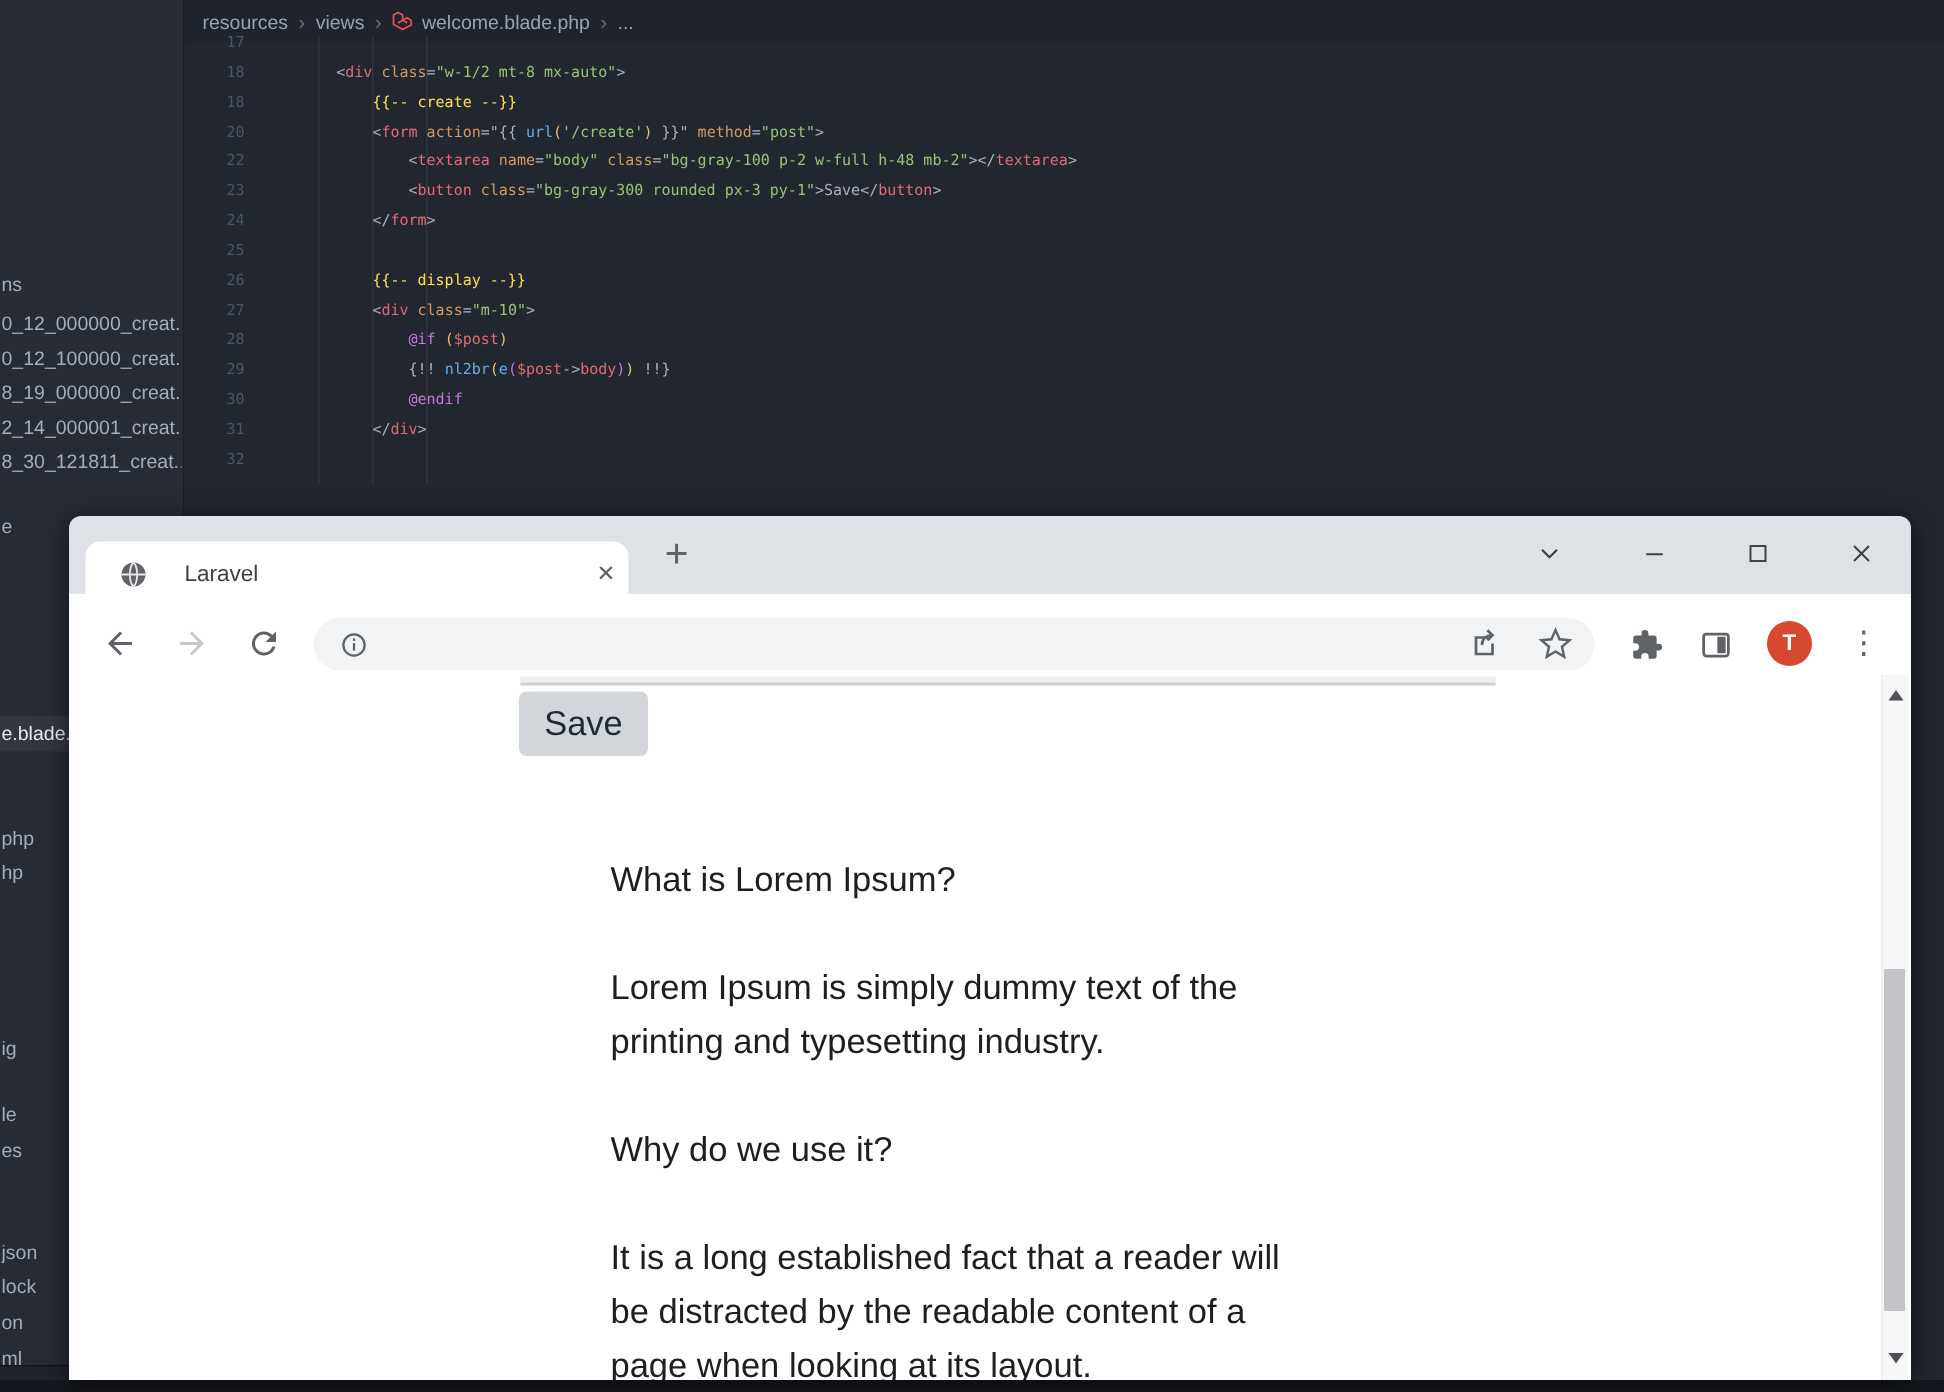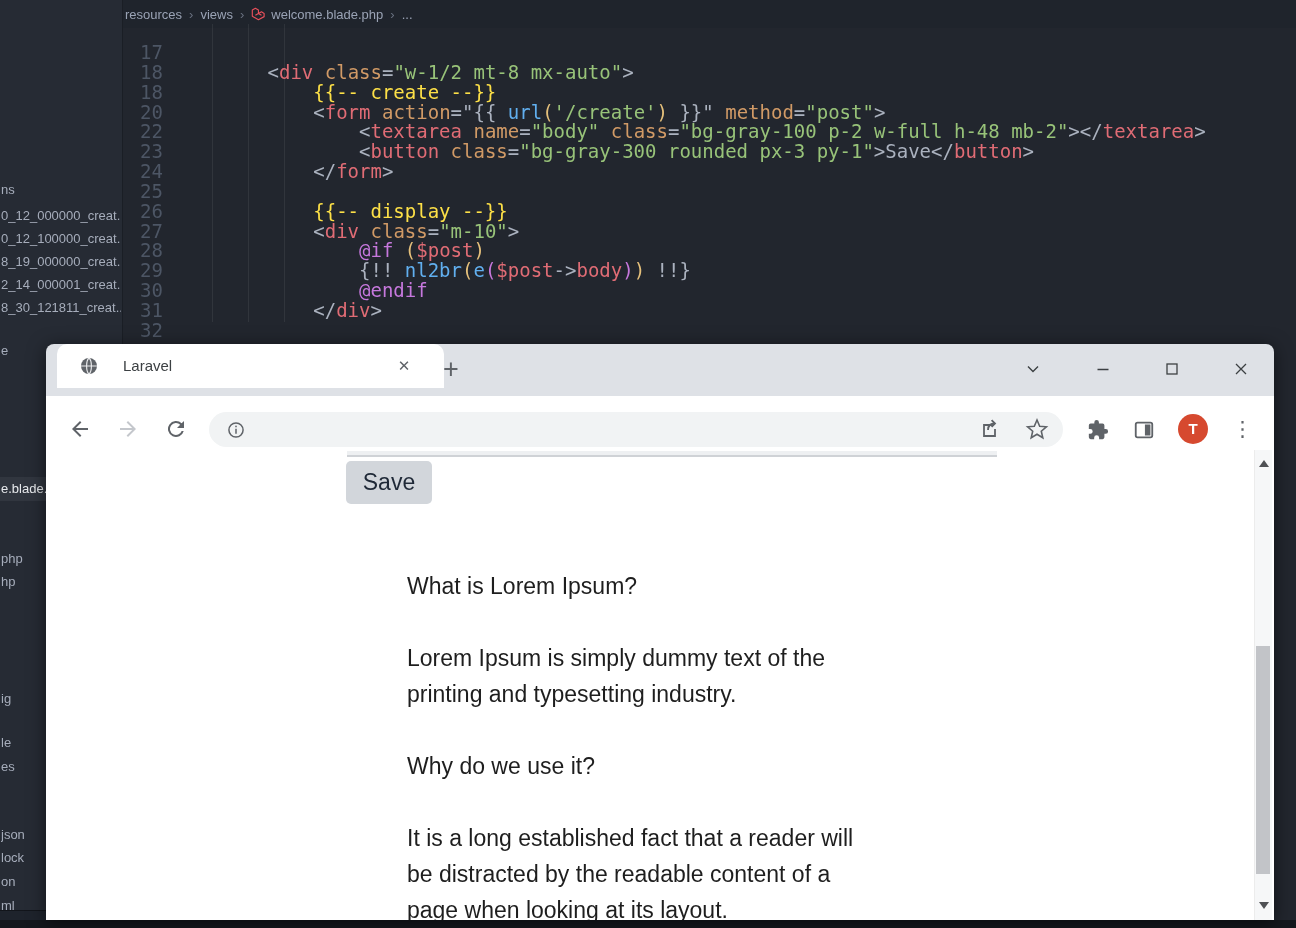--- a/index.html
+++ b/index.html
@@ -2,46 +2,46 @@
 <html><head>
 <meta charset="utf-8">
 <style>
   html,body{margin:0;padding:0;background:#000;}
   .screen{position:relative;width:1296px;height:928px;overflow:hidden;
           font-family:"Liberation Sans",sans-serif;background:#22262e;}
 
   
   .vscode{position:absolute;inset:0;background:#22262e;}
   .breadcrumb{position:absolute;left:122px;top:0;right:0;height:28px;background:#1f242c;
-              display:flex;align-items:center;padding-left:3px;font-size:13px;color:#9aa3b5;}
+              display:flex;align-items:center;padding-left:13px;font-size:13px;color:#9aa3b5;}
   .breadcrumb .sep{color:#697180;margin:0 7px;font-size:13px;}
   .breadcrumb .lara-ico{margin-right:6px;display:inline-flex;}
   .sidebar{position:absolute;left:0;top:0;width:122px;height:928px;background:#262b34;
            border-right:1px solid #1a1e25;}
   .exp-item{position:absolute;left:1px;width:120px;height:17px;line-height:17px;font-size:13px;
             color:#a6adbb;white-space:nowrap;overflow:hidden;margin-top:40px;}
   .exp-item.selected{background:#31363f;color:#e8eaed;height:24px;line-height:24px;width:122px;padding-left:1px;left:0;}
   .sidebar-bottom{position:absolute;left:0;top:910px;width:46px;height:10px;background:#1e232c;border-top:1px solid #12151b;}
   .editor{position:absolute;left:119px;top:19px;right:0;height:330px;
-          font-family:"DejaVu Sans Mono",monospace;font-size:19px;margin-top:24px;}
+          font-family:"DejaVu Sans Mono",monospace;font-size:10px;}
   .code-row{display:flex;height:19.85px;line-height:19.85px;white-space:pre;}
   .code-row .ln{display:inline-block;width:44px;text-align:right;color:#4d5665;flex:none;}
   .code-row .code{margin-left:13px;color:#abb2bf;}
   .guide{position:absolute;top:24px;height:298px;width:1px;background:rgba(255,255,255,0.07);}
   .t-p{color:#abb2bf}.t-plain{color:#abb2bf}.t-tag{color:#e06c75}.t-attr{color:#d19a66}
   .t-str{color:#98c379}.t-kw{color:#c678dd}.t-fn{color:#61afef}.t-cmt{color:#fde047}
   .t-var{color:#e06c75}.t-bg{color:#e5c07b}.t-bp{color:#c678dd}
   .bottom-strip{position:absolute;left:0;top:920px;width:1296px;height:8px;background:#14171d;}
 
   
   .browser{position:absolute;left:46px;top:344px;width:1228px;height:576px;
            border-radius:8px 8px 0 0;overflow:hidden;box-shadow:0 3px 18px rgba(0,0,0,.55);}
   .tabstrip{position:absolute;left:0;top:0;width:100%;height:52px;background:#dee1e6;}
-  .tab{position:absolute;left:11px;top:0;width:362px;height:44px;background:#fff;
-       border-radius:10px 10px 0 0;padding-left:25px;}
+  .tab{position:absolute;left:11px;top:17px;width:362px;height:44px;background:#fff;
+       border-radius:10px 10px 0 0;}
   .tab-fav{position:absolute;left:23px;top:13px;}
   .tab-title{position:absolute;left:66px;top:0;height:44px;line-height:44px;font-size:15px;color:#3c4043;}
   .tab-close{position:absolute;left:336px;top:11px;width:22px;height:22px;text-align:center;
              line-height:22px;font-size:15px;color:#5f6368;}
   .newtab{position:absolute;left:390px;top:8px;width:30px;height:36px;text-align:center;
           line-height:34px;font-size:27px;font-weight:300;color:#5f6368;}
   .winctl{position:absolute;top:14px;width:22px;height:22px;display:flex;align-items:center;justify-content:center;}
   .toolbar{position:absolute;left:0;top:52px;width:100%;height:54px;background:#fff;
            border-bottom:1px solid #e2e4e8;}
   .nav-ico{position:absolute;top:21px;width:24px;height:24px;}

